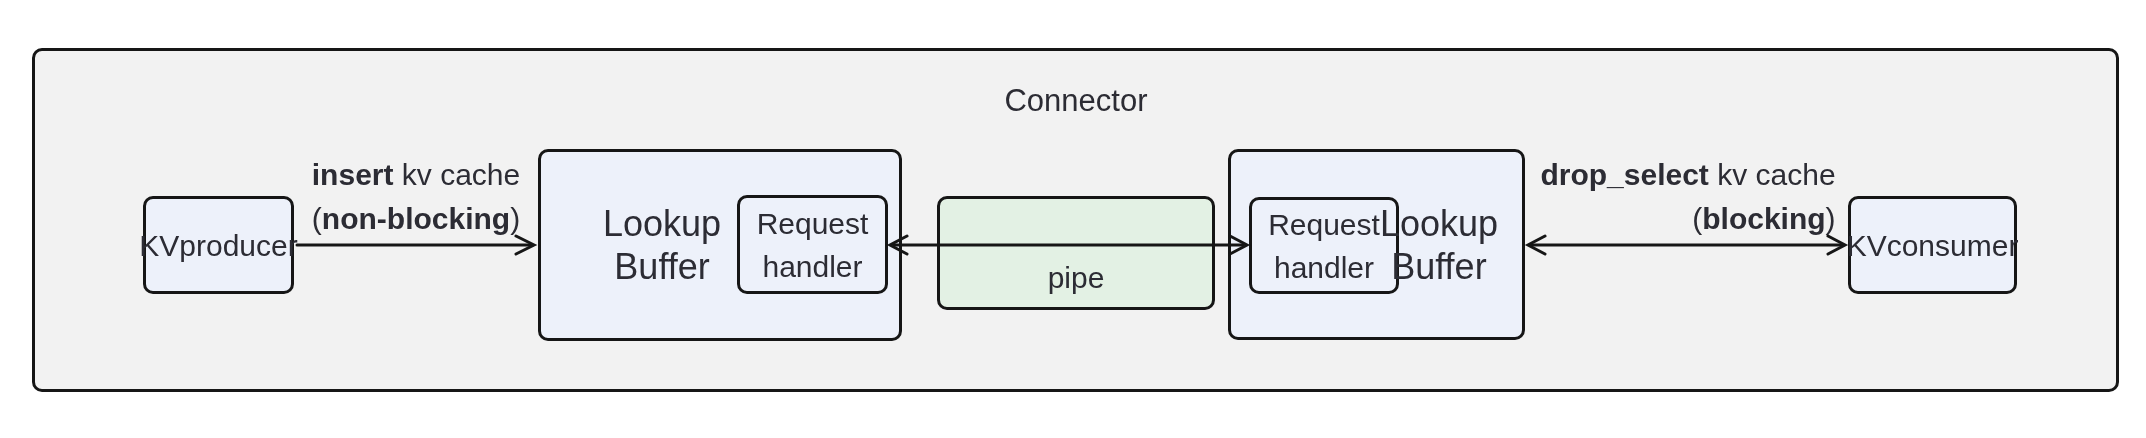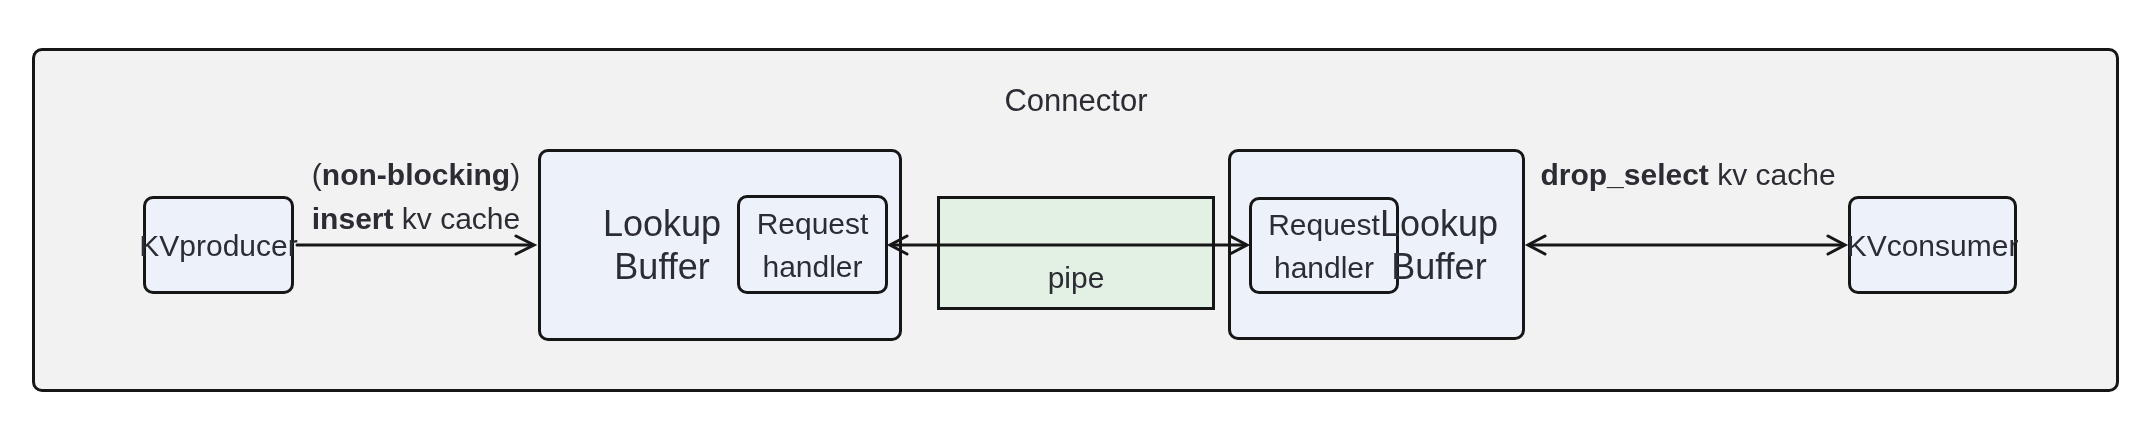--- a/index.html
+++ b/index.html
@@ -85,21 +85,21 @@
     white-space: nowrap;
   }
   .lookup-buffer-left  .request-handler { left: 196px; top: 43px; width: 151px; height: 99px; }
   .lookup-buffer-right .request-handler { left: 18px;  top: 45px; width: 150px; height: 97px; }
   .pipe {
     position: absolute;
     left: 937px; top: 196px;
     width: 278px; height: 114px;
     background: var(--pipe-fill);
     border: 3px solid var(--border);
-    border-radius: 0;
+    border-radius: 10px;
     display: flex;
     align-items: flex-end;
     justify-content: center;
     padding-bottom: 12px;
     font-size: 30px;
     color: var(--text);
   }
   .edge-label {
     position: absolute;
     transform: translateX(-50%);
@@ -165,26 +165,27 @@
       <div>Buffer</div>
     </div>
   </div>
 
   <div class="node kv-consumer">
     <div>KV</div>
     <div>consumer</div>
   </div>
 
   <div class="edge-label edge-label-insert">
+    <div><b>insert</b><span> kv cache</span></div>
     <div><span>(</span><b>non-blocking</b><span>)</span></div>
-    <div><b>insert</b><span> kv cache</span></div>
   </div>
 
   <div class="edge-label edge-label-drop">
     <div><b>drop_select</b><span> kv cache</span></div>
+    <div><span>(</span><b>blocking</b><span>)</span></div>
   </div>
 
   <svg class="arrow-layer" viewBox="0 0 2146 438">
 
     <g>
       <path d="M297,245 H531"></path>
       <path d="M516,236 L534,245 L516,254"></path>
     </g>
 
     <g>

